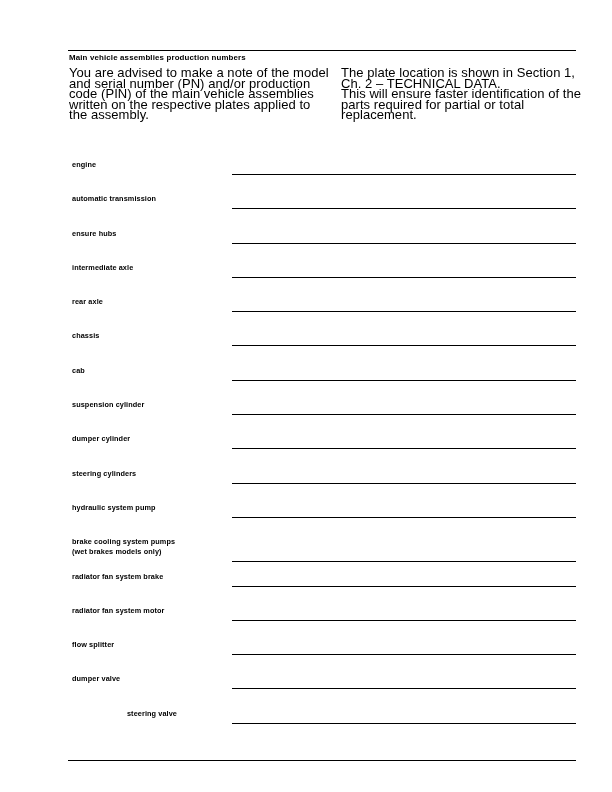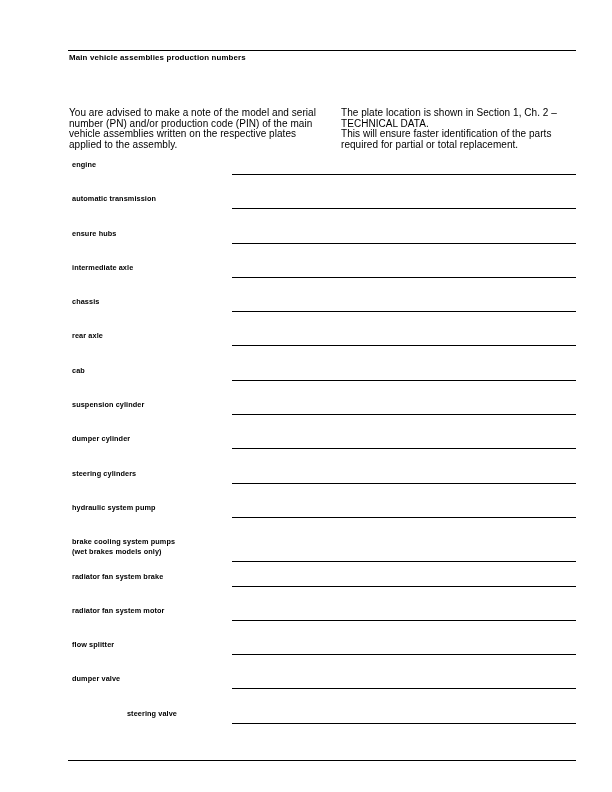--- a/index.html
+++ b/index.html
@@ -42,24 +42,23 @@
     position: absolute;
     left: 69px;
     top: 53px;
     font-size: 7.9px;
     font-weight: bold;
     letter-spacing: 0.15px;
   }
   .intro {
     position: absolute;
     top: 68px;
-    font-size: 10px;
+    font-size: 13px;
     line-height: 10.6px;
     letter-spacing: 0.05px;
-    margin-top: 40px;
   }
   .intro-left {
     left: 69px;
     width: 262px;
   }
   .intro-right {
     left: 341px;
     width: 240px;
   }
   .rows {
@@ -119,25 +118,25 @@
       </div>
       <div class="row">
         <div class="row-label" style="white-space: pre-line;">ensure hubs</div>
         <div class="row-line"></div>
       </div>
       <div class="row">
         <div class="row-label" style="white-space: pre-line;">intermediate axle</div>
         <div class="row-line"></div>
       </div>
       <div class="row">
-        <div class="row-label" style="white-space: pre-line;">chassis</div>
+        <div class="row-label" style="white-space: pre-line;">rear axle</div>
         <div class="row-line"></div>
       </div>
       <div class="row">
-        <div class="row-label" style="white-space: pre-line;">rear axle</div>
+        <div class="row-label" style="white-space: pre-line;">chassis</div>
         <div class="row-line"></div>
       </div>
       <div class="row">
         <div class="row-label" style="white-space: pre-line;">cab</div>
         <div class="row-line"></div>
       </div>
       <div class="row">
         <div class="row-label" style="white-space: pre-line;">suspension cylinder</div>
         <div class="row-line"></div>
       </div>

